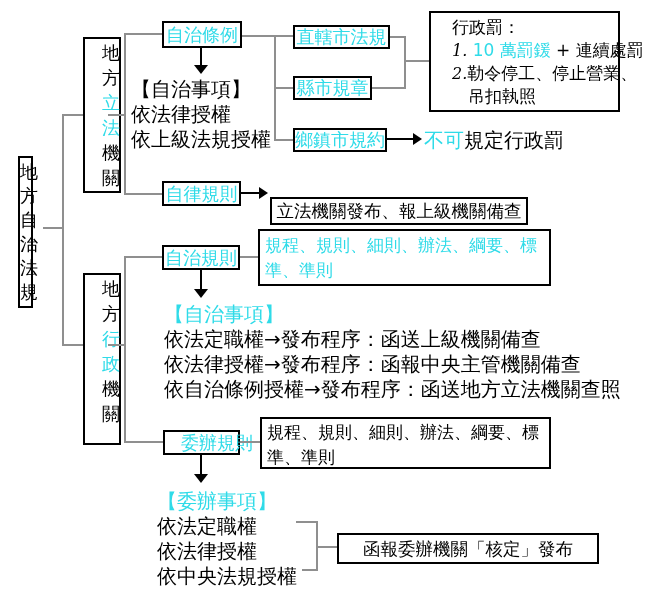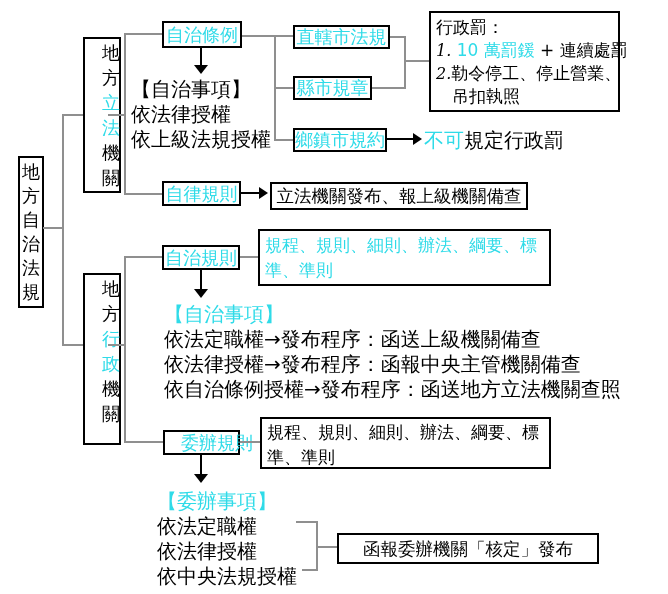--- a/index.html
+++ b/index.html
@@ -32,30 +32,30 @@
 
   
   .tblock { position: absolute; font-size: 20px; line-height: 25px; white-space: nowrap; }
   .tblock div { height: 25px; }
 
   
   .wbox { position: absolute; box-sizing: border-box; border: 2px solid #000; background: #fff;
           font-size: 17px; line-height: 25px; padding: 2px 5px; white-space: nowrap; }
 
   .penalty { position: absolute; box-sizing: border-box; border: 2px solid #000; background: #fff;
-             font-size: 17px; line-height: 23px; padding: 3px 5px; white-space: nowrap; }
+             font-size: 17px; line-height: 23px; padding: 3px 21px; white-space: nowrap; }
   .penalty .num { font-family: "DejaVu Serif", serif; font-style: italic; font-size: 16px; }
   .penalty .indent { padding-left: 16px; }
 </style>
 </head>
 <body>
 
 <div class="canvas">
 
-  <div class="vnode root" style="left:18px; top:156px; width:26px; height:152px;">
+  <div class="vnode root" style="left:18px; top:156px; width:15px; height:152px;">
     <span>地方自治法規</span>
   </div>
 
   <div class="vnode organ" style="left:83px; top:37px; width:25px; height:156px;">
     <span>地方</span><span class="cyan">立法</span><span>機關</span>
   </div>
 
   <div class="vnode organ" style="left:83px; top:273px; width:25px; height:172px;">
     <span>地方</span><span class="cyan">行政</span><span>機關</span>
   </div>
@@ -92,21 +92,21 @@
     <div><span>行政罰：</span></div>
     <div><span class="num">1.</span> <span class="cyan">10 萬罰鍰</span><span> + 連續處罰</span></div>
     <div><span class="num">2.</span><span>勒令停工、停止營業、</span></div>
     <div class="indent"><span>吊扣執照</span></div>
   </div>
 
   <div class="tblock" style="left:424px; top:129px; line-height:22px;">
     <span class="cyan">不可</span><span>規定行政罰</span>
   </div>
 
-  <div class="node" style="left:270px; top:182px; width:258px; height:28px; font-size:17.5px;">
+  <div class="node" style="left:270px; top:197px; width:258px; height:28px; font-size:17.5px;">
     <span>立法機關發布、報上級機關備查</span>
   </div>
 
   <div class="wbox cyan" style="left:258px; top:229px; width:293px; height:57px;">
     <div>規程、規則、細則、辦法、綱要、標</div>
     <div>準、準則</div>
   </div>
 
   <div class="wbox" style="left:260px; top:417px; width:291px; height:52px; padding-top:1px;">
     <div>規程、規則、細則、辦法、綱要、標</div>

